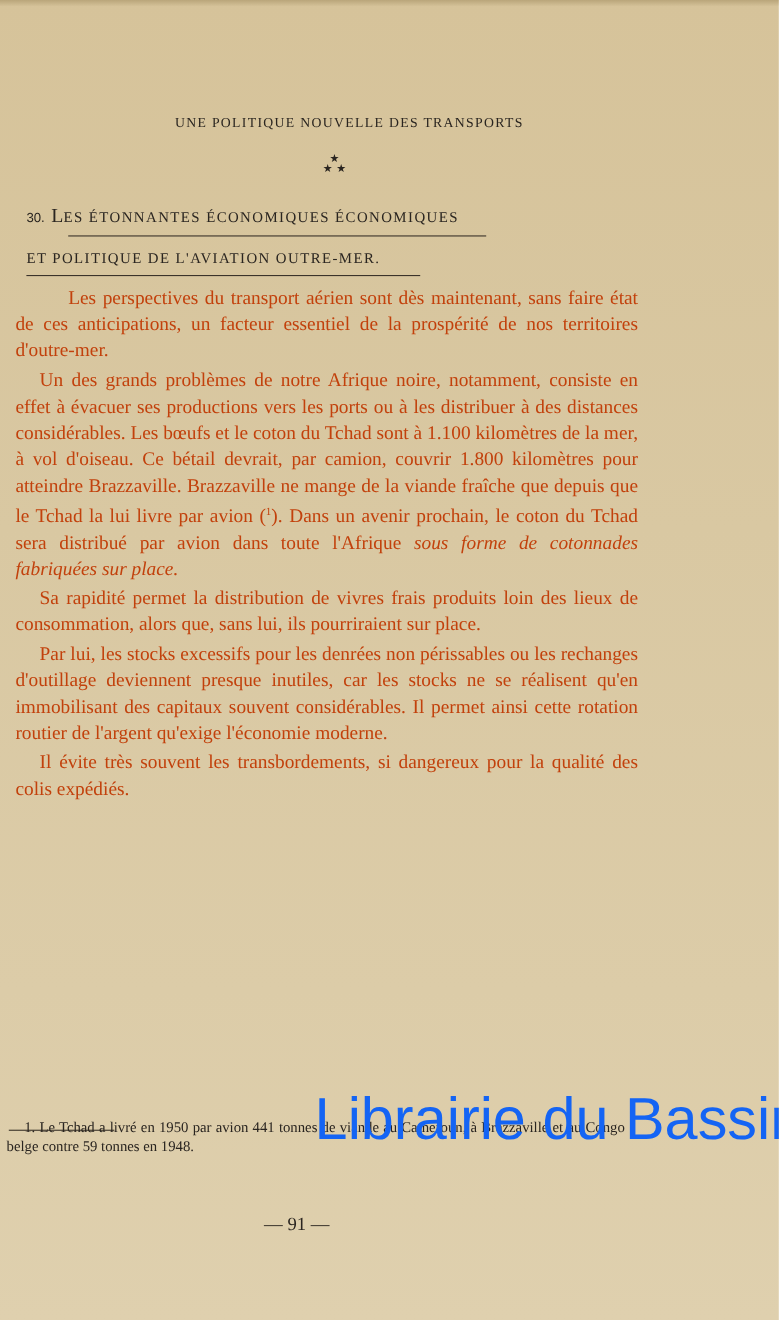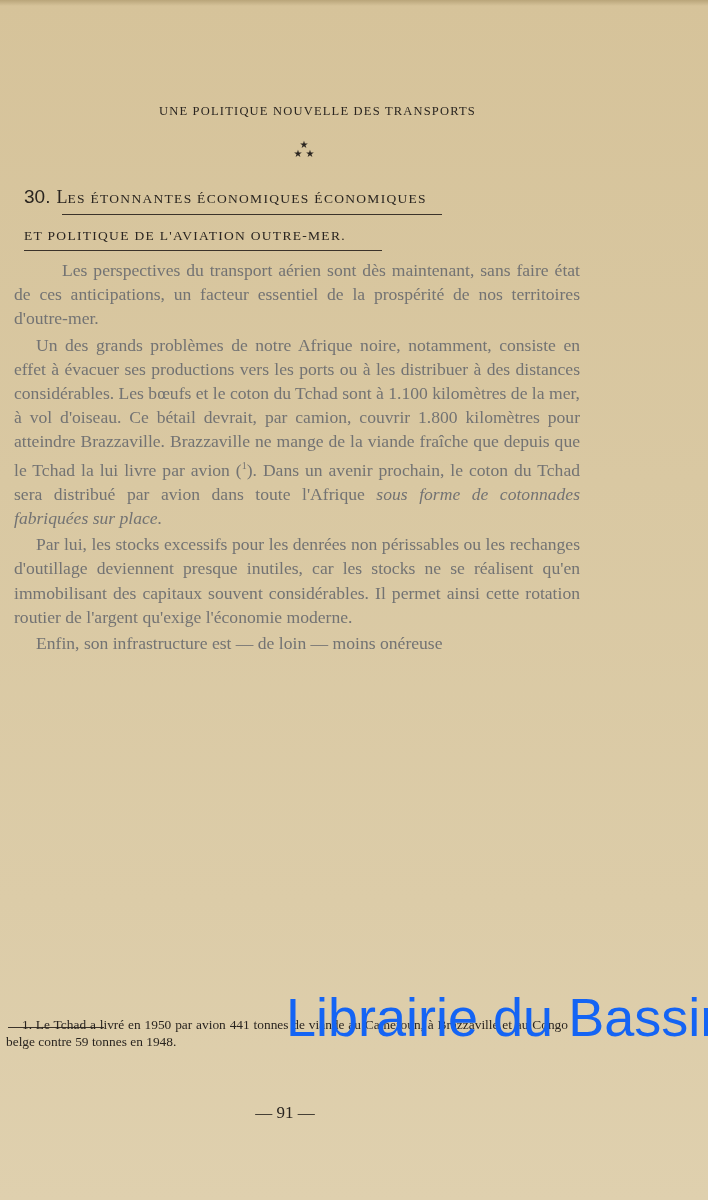--- a/index.html
+++ b/index.html
@@ -41,21 +41,21 @@
       color: #2a2520;
     }
     .section-title {
       position: absolute;
       left: 24px;
       font-family: "Liberation Serif", serif;
       color: #2a2520;
       white-space: nowrap;
     }
     .section-title .num {
-      font-size: 19px;
+      font-size: 12px;
       font-family: "Liberation Sans", sans-serif;
       margin-right: 6px;
     }
     .section-title .big { font-size: 18px; }
     .section-title .sc { font-size: 13.5px; letter-spacing: 1.3px; }
     .title-line-1 { top: 186px; }
     .title-line-2 { top: 226px; }
     .rule {
       position: absolute;
       height: 1px;
@@ -66,21 +66,21 @@
 
     .body-text {
       position: absolute;
       left: 14px;
       top: 258px;
       width: 566px;
       font-family: "Liberation Serif", serif;
       font-size: 17.6px;
       line-height: 24.2px;
       text-align: justify;
-      color: #737373;
+      color: #c2410c;
     }
     .body-text p {
       margin: 0 0 2px 0;
       text-indent: 22px;
     }
     .body-text p.first { text-indent: 48px; }
     .body-text em { font-style: italic; }
     .body-text sup { font-size: 10px; }
 
     .footnote-rule {
@@ -98,21 +98,20 @@
       line-height: 17px;
       text-align: justify;
       color: #2a2520;
     }
     .footnote p { margin: 0; text-indent: 16px; }
 
     .page-number {
       position: absolute;
       left: 240px; top: 1103px;
       width: 90px;
-      text-align: center;
       font-family: "Liberation Serif", serif;
       font-size: 17px;
       color: #2a2520;
     }
 
     .watermark {
       position: absolute;
       left: 286px; top: 992px;
       font-family: Liberation Sans, sans-serif;
       font-size: 54px;
@@ -139,22 +138,23 @@
 <div class="rule rule-1"></div>
 
 <div class="section-title title-line-2">
   <span class="sc">ET POLITIQUE DE L'AVIATION OUTRE-MER.</span>
 </div>
 <div class="rule rule-2"></div>
 
 <div class="body-text">
   <p class="first">Les perspectives du transport aérien sont dès maintenant, sans faire état de ces anticipations, un facteur essentiel de la prospérité de nos territoires d'outre-mer.</p>
   <p><span>Un des grands problèmes de notre Afrique noire, notamment, consiste en effet à évacuer ses productions vers les ports ou à les distribuer à des distances considérables. Les bœufs et le coton du Tchad sont à 1.100 kilomètres de la mer, à vol d'oiseau. Ce bétail devrait, par camion, couvrir 1.800 kilomètres pour atteindre Brazzaville. Brazzaville ne mange de la viande fraîche que depuis que le Tchad la lui livre par avion (</span><sup>1</sup><span>). Dans un avenir prochain, le coton du Tchad sera distribué par avion dans toute l'Afrique </span><em>sous forme de cotonnades fabriquées sur place.</em></p>
+  <p>Sa rapidité permet la distribution de vivres frais produits loin des lieux de consommation, alors que, sans lui, ils pourriraient sur place.</p>
   <p>Par lui, les stocks excessifs pour les denrées non périssables ou les rechanges d'outillage deviennent presque inutiles, car les stocks ne se réalisent qu'en immobilisant des capitaux souvent considérables. Il permet ainsi cette rotation routier de l'argent qu'exige l'économie moderne.</p>
-  <p>Enfin, son infrastructure est — de loin — moins onéreuse</p>
+  <p>Il évite très souvent les transbordements, si dangereux pour la qualité des colis expédiés.</p>
 </div>
 
 <div class="footnote-rule"></div>
 <div class="footnote">
   <p>1. Le Tchad a livré en 1950 par avion 441 tonnes de viande au Cameroun, à Brazzaville et au Congo belge contre 59 tonnes en 1948.</p>
 </div>
 
 <div class="page-number">— 91 —</div>
 
 <div class="watermark" style="color: rgb(20, 100, 244);">Librairie du Bassin</div>

